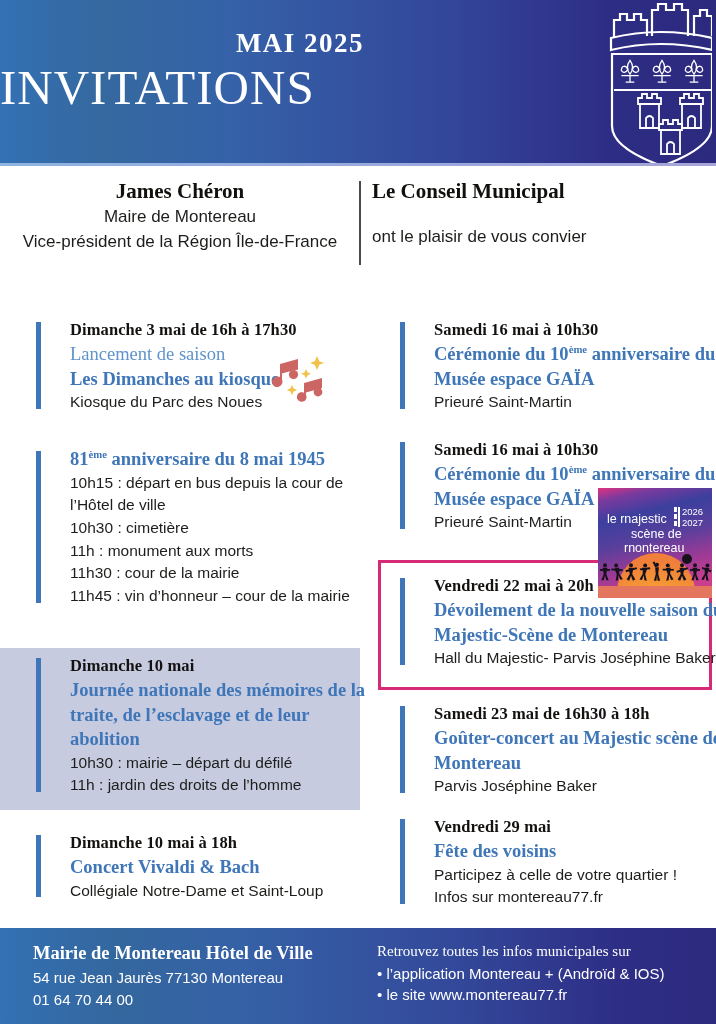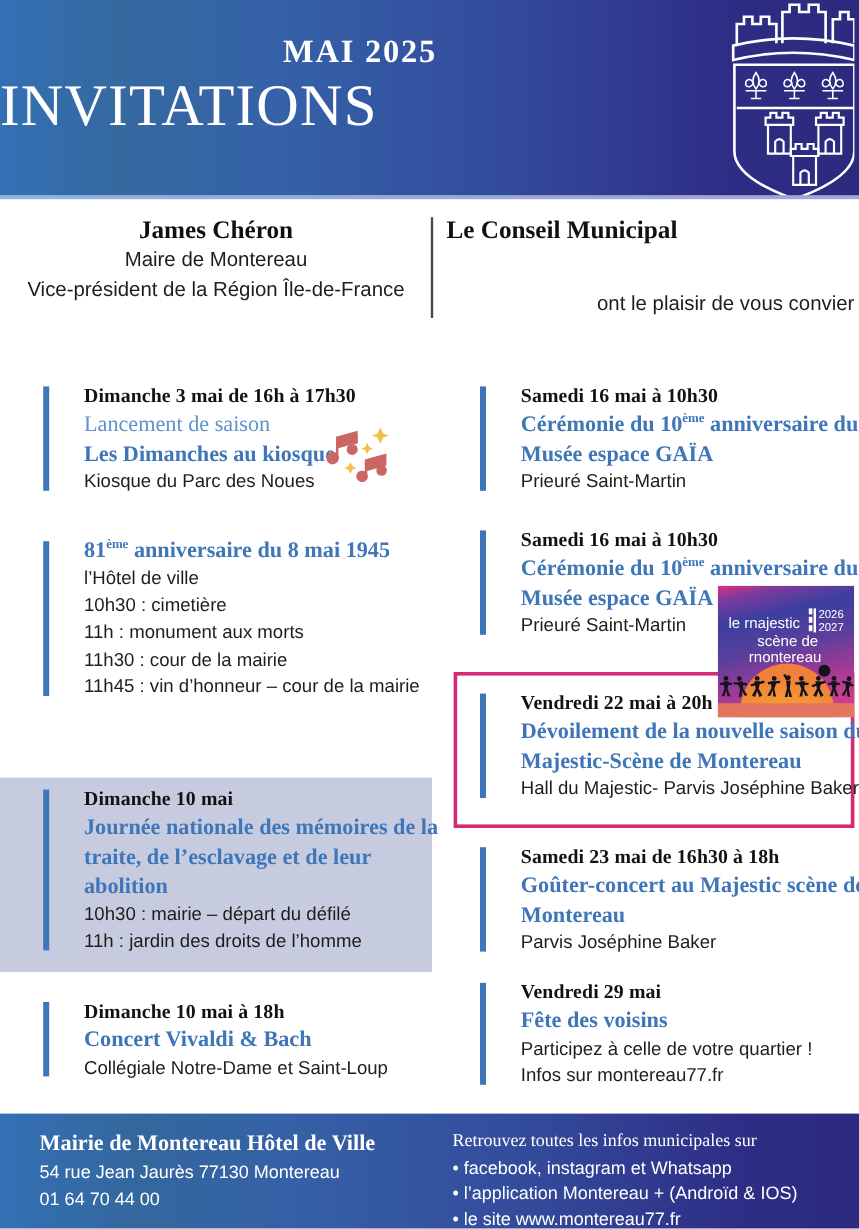--- a/index.html
+++ b/index.html
@@ -102,21 +102,21 @@
     color: #12100d;
     line-height: 1.3;
   }
   .name-sub {
     font-family: "Liberation Sans", sans-serif;
     font-size: 17px;
     font-weight: 400;
     color: #1d1d1b;
     line-height: 1.45;
   }
-  .names-right .name-sub { margin-top: 36px; text-align: right; }
+  .names-right .name-sub { margin-top: 20px; }
 
   
   .col-left {
     position: absolute;
     left: 0; top: 310px;
     width: 372px;
     height: 610px;
   }
   .col-right {
     position: absolute;
@@ -332,20 +332,21 @@
       <div class="bar"></div>
       <div class="ev-date">Dimanche 3 mai de 16h à 17h30</div>
       <div class="ev-title light">Lancement de saison</div>
       <div class="ev-title">Les Dimanches au kiosque</div>
       <div class="ev-line">Kiosque du Parc des Noues</div>
     </div>
 
     <div class="event" style="left:36px; top:137px; width:320px;">
       <div class="bar"></div>
       <div class="ev-title"><span>81</span><sup class="ord">ème</sup><span> anniversaire du 8 mai 1945</span></div>
+      <div class="ev-line">10h15 : départ en bus depuis la cour de</div>
       <div class="ev-line">l’Hôtel de ville</div>
       <div class="ev-line">10h30 : cimetière</div>
       <div class="ev-line">11h : monument aux morts</div>
       <div class="ev-line">11h30 : cour de la mairie</div>
       <div class="ev-line">11h45 : vin d’honneur – cour de la mairie</div>
     </div>
 
     <div class="event" style="left:36px; top:344px; width:312px;">
       <div class="bar"></div>
       <div class="ev-date">Dimanche 10 mai</div>
@@ -508,19 +509,18 @@
   </div>
 
   <div class="footer">
     <div class="footer-left">
       <div class="f-title">Mairie de Montereau Hôtel de Ville</div>
       <div class="f-line">54 rue Jean Jaurès 77130 Montereau</div>
       <div class="f-line">01 64 70 44 00</div>
     </div>
     <div class="footer-right">
       <div class="f-head">Retrouvez toutes les infos municipales sur</div>
-      <div class="f-line">• facebook, instagram et Whatsapp</div>
       <div class="f-line">• l’application Montereau + (Androïd &amp; IOS)</div>
       <div class="f-line">• le site www.montereau77.fr</div>
     </div>
   </div>
 
 </div>
 
 </body></html>

